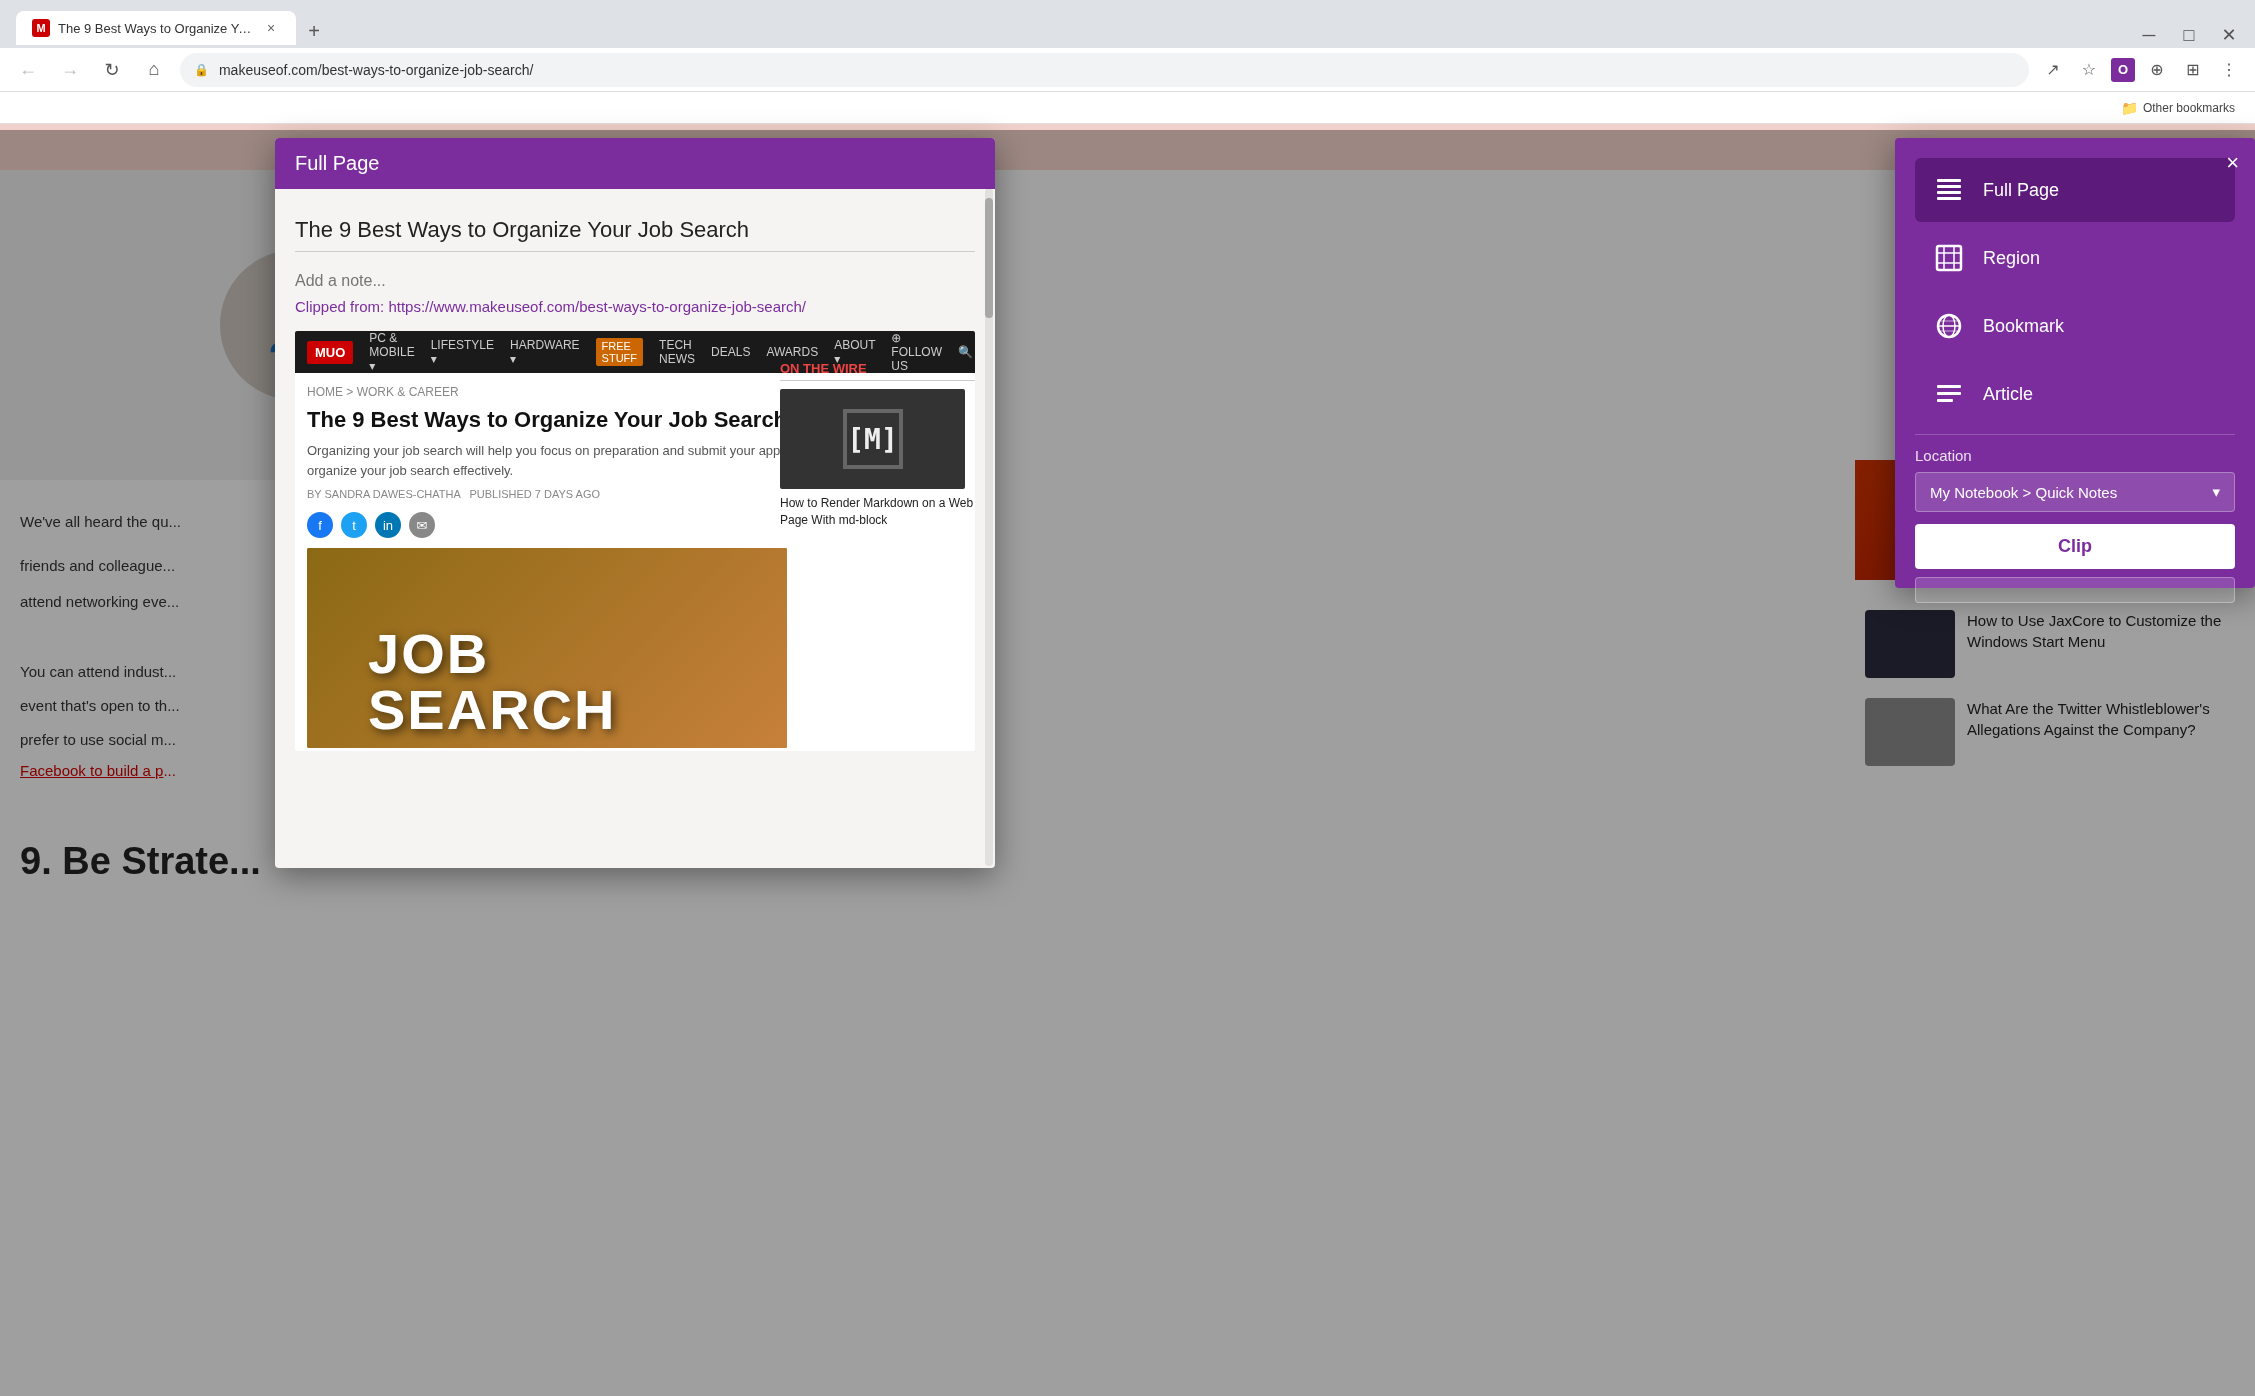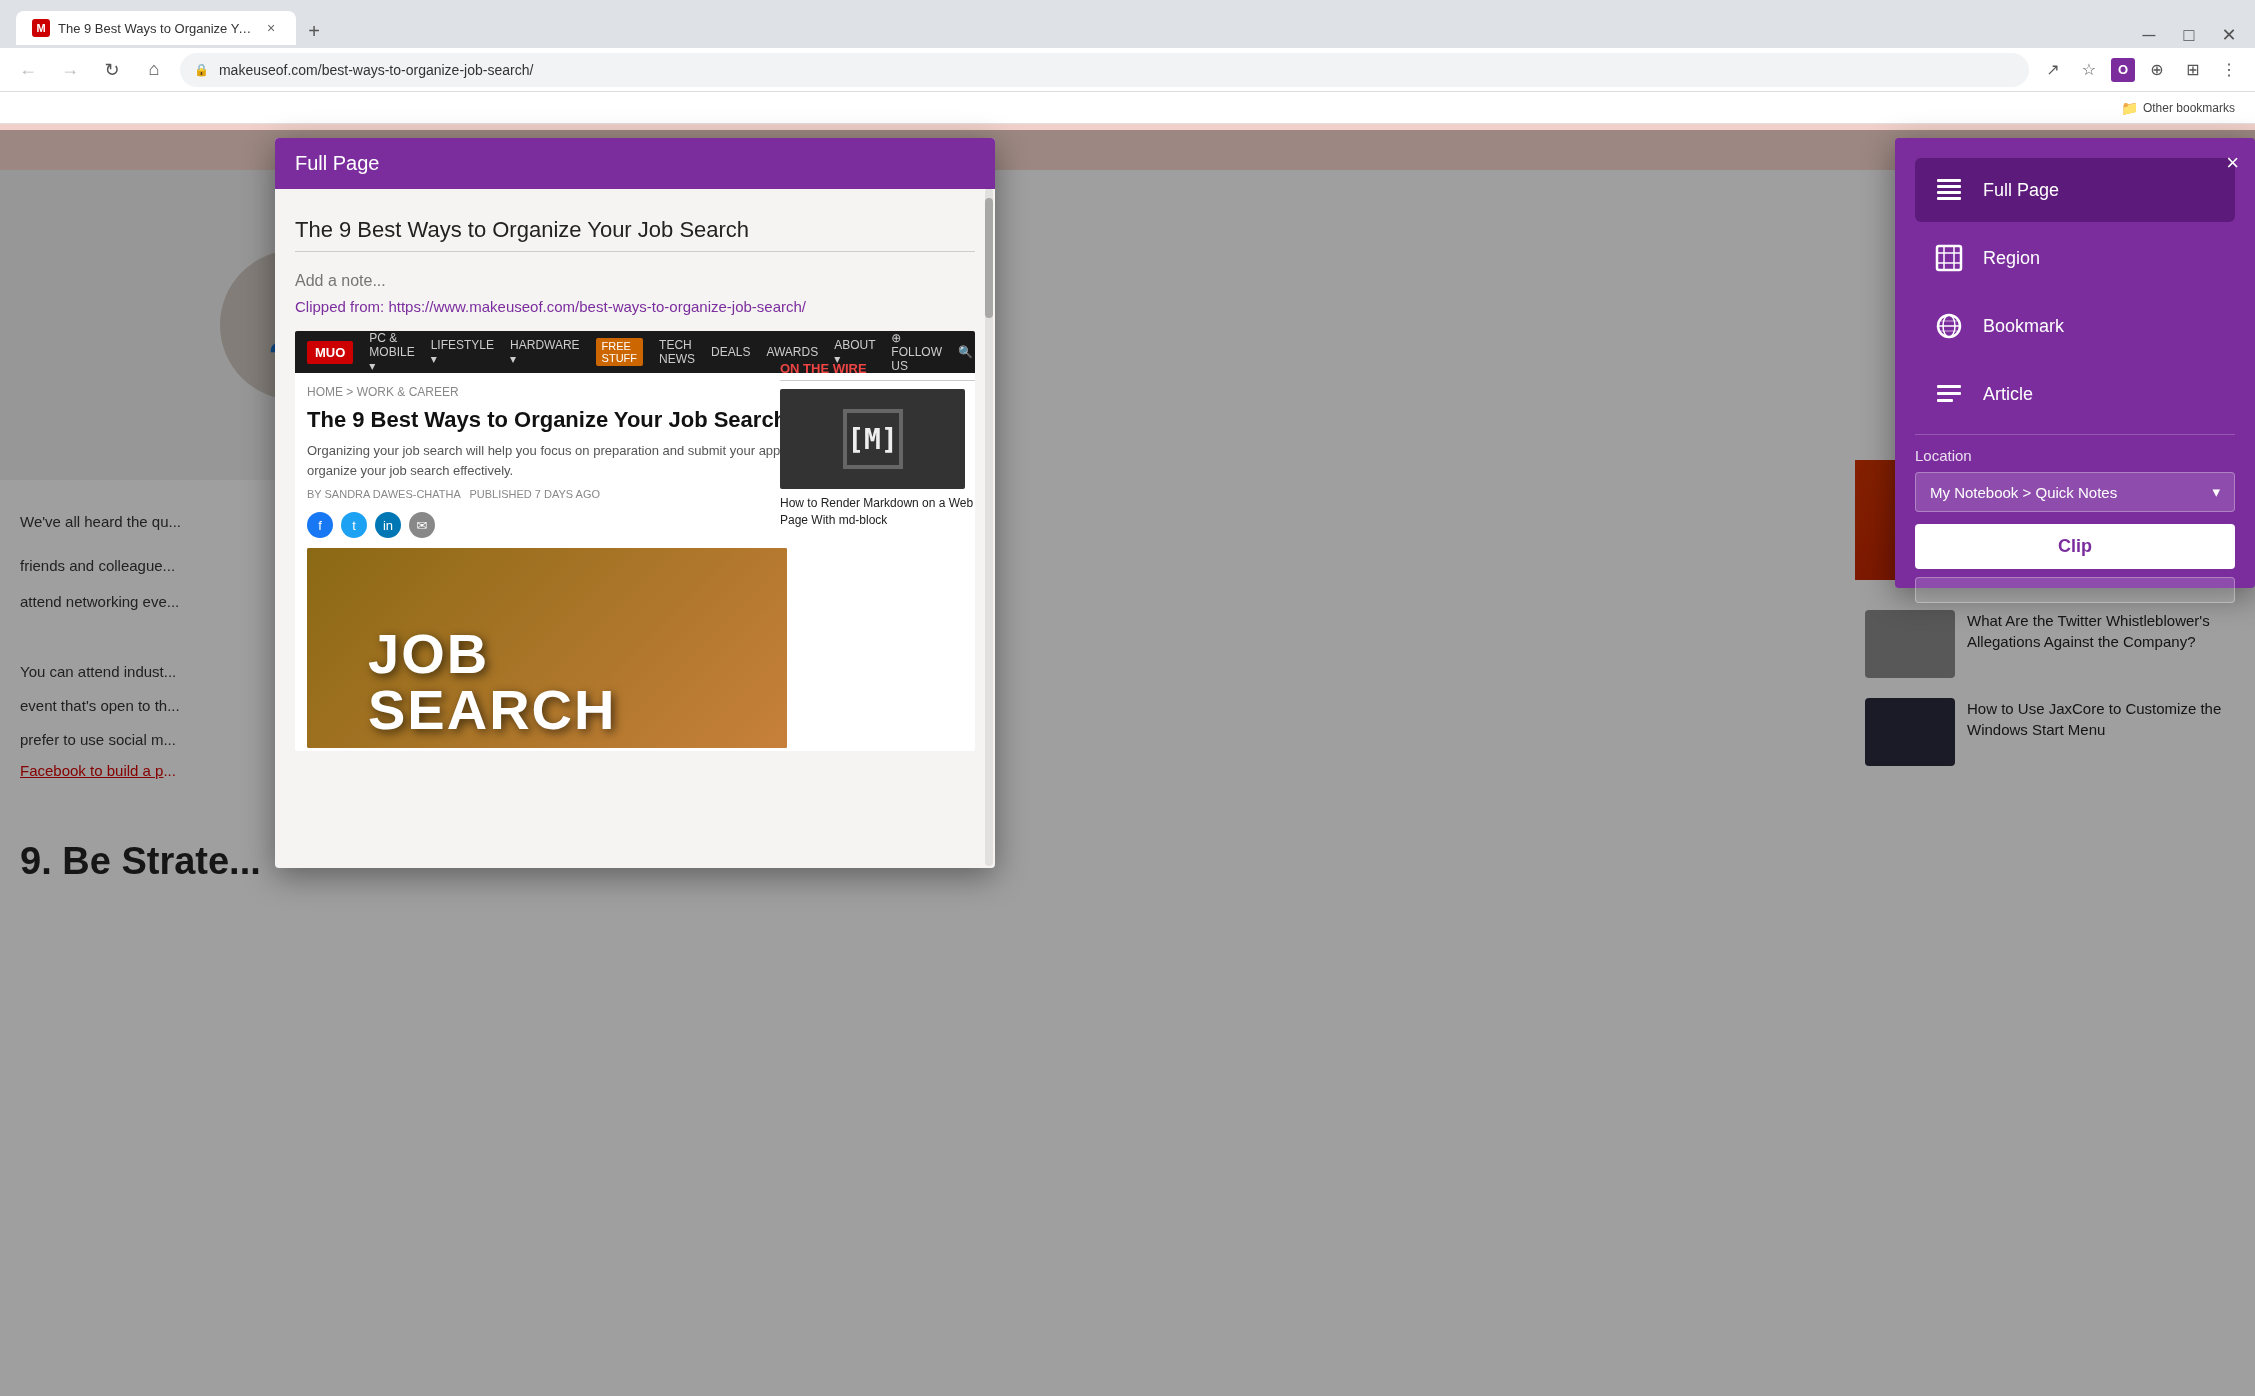--- a/index.html
+++ b/index.html
@@ -628,26 +628,26 @@
 <div style="position:absolute; top: 840px; left: 20px;">
   <span style="font-size:38px; font-weight:bold; color:#222;">9. Be Strate</span><span style="font-size:38px; font-weight:bold; color:#222;">...</span>
 </div>
 
 <div class="tri-banner">
   <span class="tri-text">TRI</span>
 </div>
 
 <div class="right-sidebar">
   <div class="sidebar-article">
+    <div class="sidebar-thumb" style="background:#2a2a3e;"></div>
+    <div class="sidebar-article-title">How to Use JaxCore to Customize the Windows Start Menu</div>
+  </div>
+  <div class="sidebar-article">
     <div class="sidebar-thumb" style="background:#888;"></div>
     <div class="sidebar-article-title">What Are the Twitter Whistleblower's Allegations Against the Company?</div>
-  </div>
-  <div class="sidebar-article">
-    <div class="sidebar-thumb" style="background:#2a2a3e;"></div>
-    <div class="sidebar-article-title">How to Use JaxCore to Customize the Windows Start Menu</div>
   </div>
 </div>
 
 <div class="modal-overlay"></div>
 
 <div class="clip-modal">
   <div class="clip-modal-header">
     <span>Full Page</span>
   </div>
   <div class="clip-modal-body">

